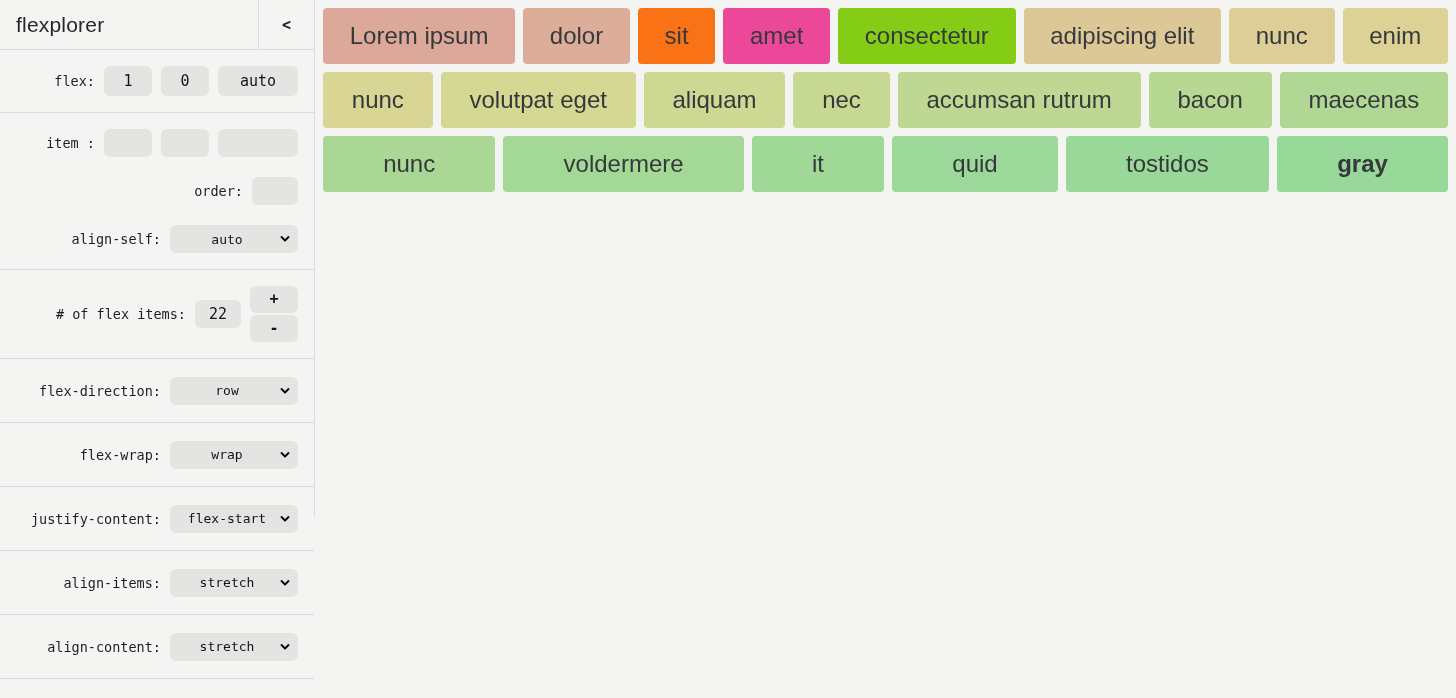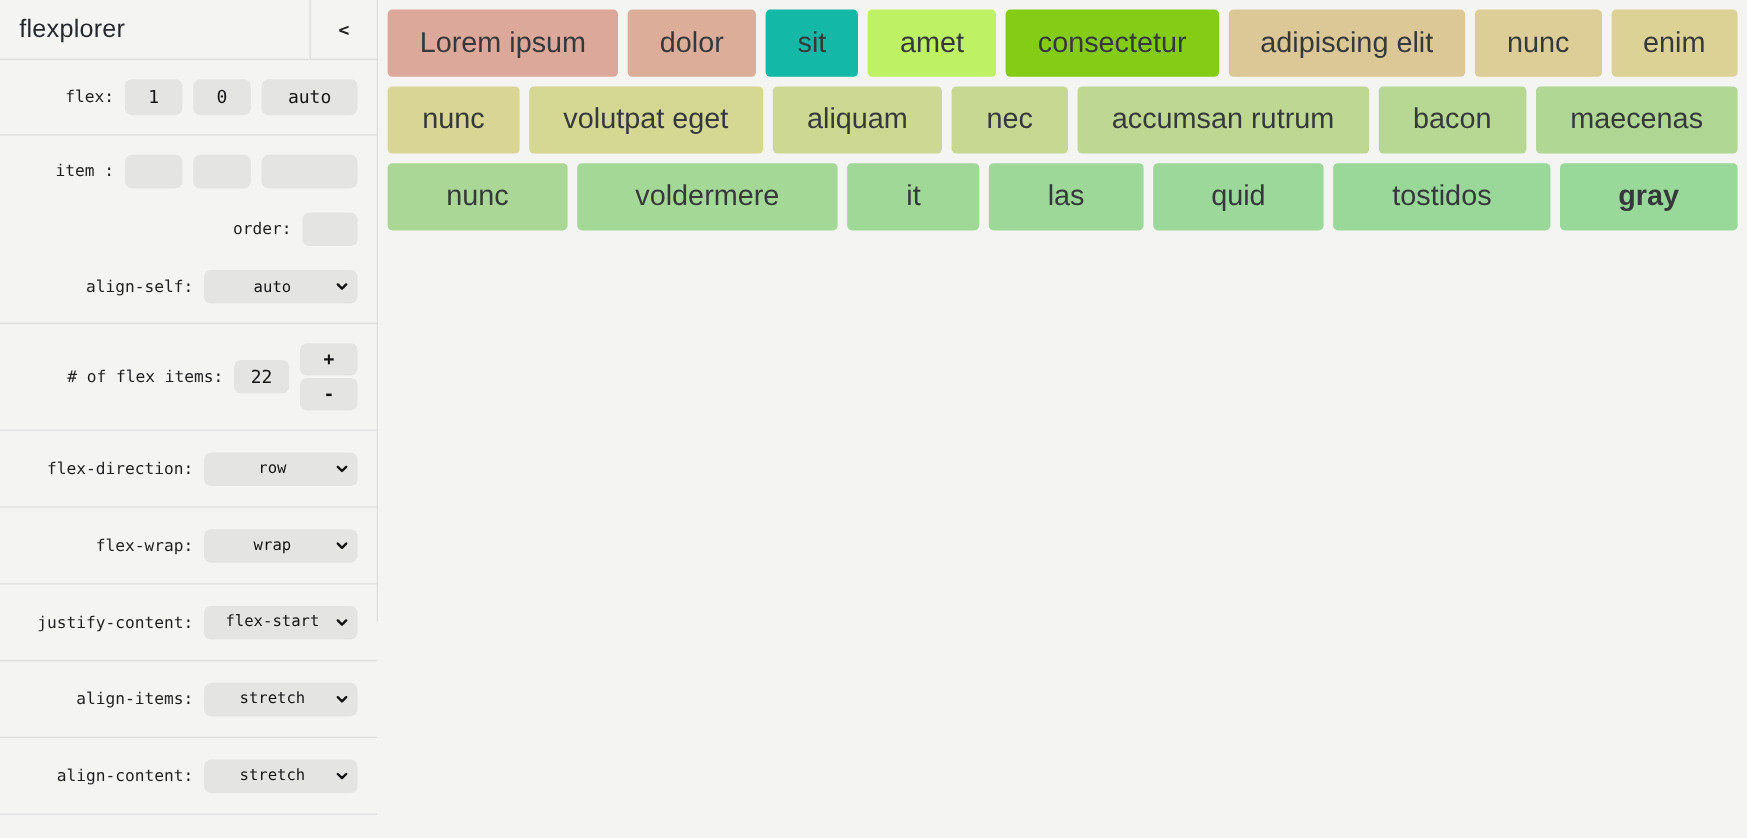--- a/index.html
+++ b/index.html
@@ -271,33 +271,32 @@
         </div>
       </section>
     </div>
 
   <div class="sb-fill"></div>
 </aside>
 
 <main class="stage">
     <div class="flex-item" style="background: rgb(220, 168, 154); min-width: 181px;">Lorem ipsum</div>
     <div class="flex-item" style="background: rgb(220, 174, 154); min-width: 105px;">dolor</div>
-    <div class="flex-item" style="background: #14b8a6; min-width: 73px;">sit</div>
-    <div class="flex-item" style="background: #bef264; min-width: 105px;">amet</div>
+    <div class="flex-item" style="background: #f97316; min-width: 73px;">sit</div>
+    <div class="flex-item" style="background: #ec4899; min-width: 105px;">amet</div>
     <div class="flex-item" style="background: #84cc16; min-width: 170px;">consectetur</div>
     <div class="flex-item" style="background: rgb(220, 200, 151); min-width: 196px;">adipiscing elit</div>
     <div class="flex-item" style="background: rgb(220, 206, 150); min-width: 99px;">nunc</div>
     <div class="flex-item" style="background: rgb(220, 210, 149); min-width: 101px;">enim</div>
     <div class="flex-item" style="background: rgb(217, 213, 148); min-width: 105px;">nunc</div>
     <div class="flex-item" style="background: rgb(212, 216, 146); min-width: 194px;">volutpat eget</div>
     <div class="flex-item" style="background: rgb(205, 216, 146); min-width: 140px;">aliquam</div>
     <div class="flex-item" style="background: rgb(198, 216, 146); min-width: 90px;">nec</div>
     <div class="flex-item" style="background: rgb(190, 216, 147); min-width: 236px;">accumsan rutrum</div>
     <div class="flex-item" style="background: rgb(182, 216, 147); min-width: 116px;">bacon</div>
     <div class="flex-item" style="background: rgb(176, 216, 148); min-width: 157px;">maecenas</div>
     <div class="flex-item" style="background: rgb(170, 215, 149); min-width: 143px;">nunc</div>
     <div class="flex-item" style="background: rgb(164, 216, 150); min-width: 213px;">voldermere</div>
     <div class="flex-item" style="background: rgb(160, 216, 151); min-width: 110px;">it</div>
-    <div class="flex-item" style="background: rgb(157, 216, 152); min-width: 122px;">las</div>
     <div class="flex-item" style="background: rgb(155, 216, 153); min-width: 140px; text-align: center;">quid</div>
     <div class="flex-item" style="background: rgb(153, 216, 153); min-width: 175px;">tostidos</div>
     <div class="flex-item" style="background: rgb(152, 216, 153); min-width: 138px; font-weight: bold;">gray</div>
   </main>
 
 </body></html>

